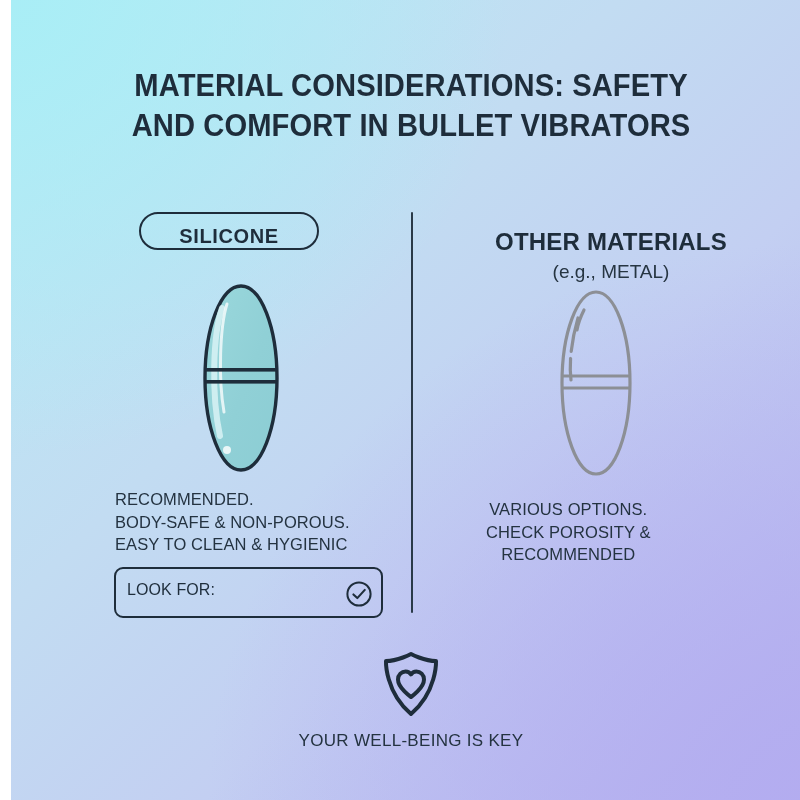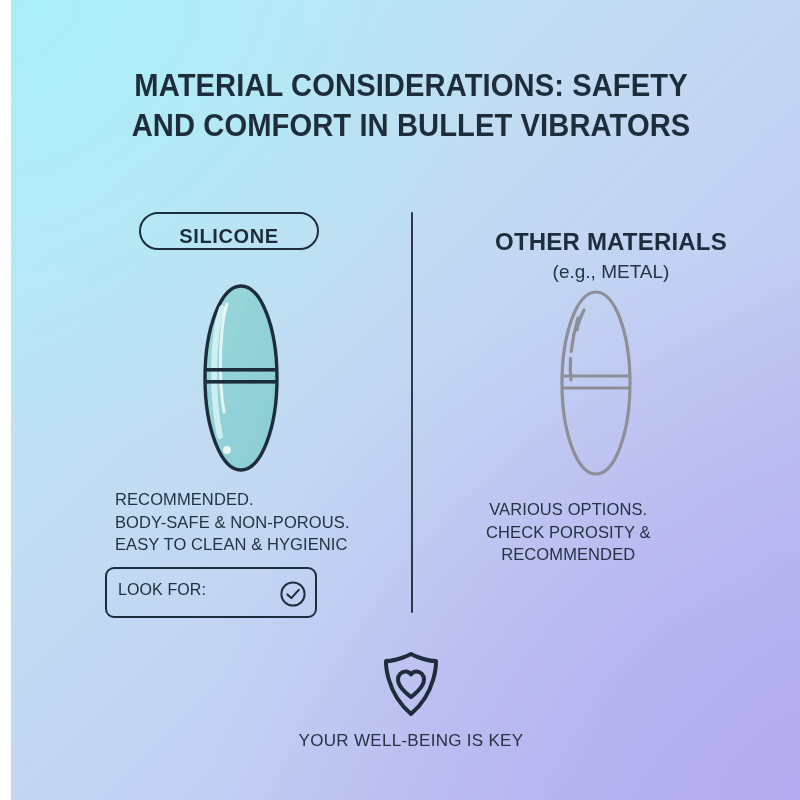--- a/index.html
+++ b/index.html
@@ -104,23 +104,23 @@
     letter-spacing: 0.1px;
     white-space: nowrap;
   }
   .body-left { left: 104px; top: 488px; }
   .body-right { left: 475px; top: 498px; text-align: center; }
   .body-text span { display: block; }
 
   
   .lookfor {
     position: absolute;
-    left: 94px;
+    left: 103px;
     top: 567px;
-    width: 212px;
+    width: 269px;
     height: 51px;
     border: 2px solid #1e2d3b;
     border-radius: 9px;
     box-sizing: border-box;
     display: flex;
     align-items: center;
     padding: 0 8px 6px 11px;
   }
   .lookfor-text {
     color: #1e2d3b;

